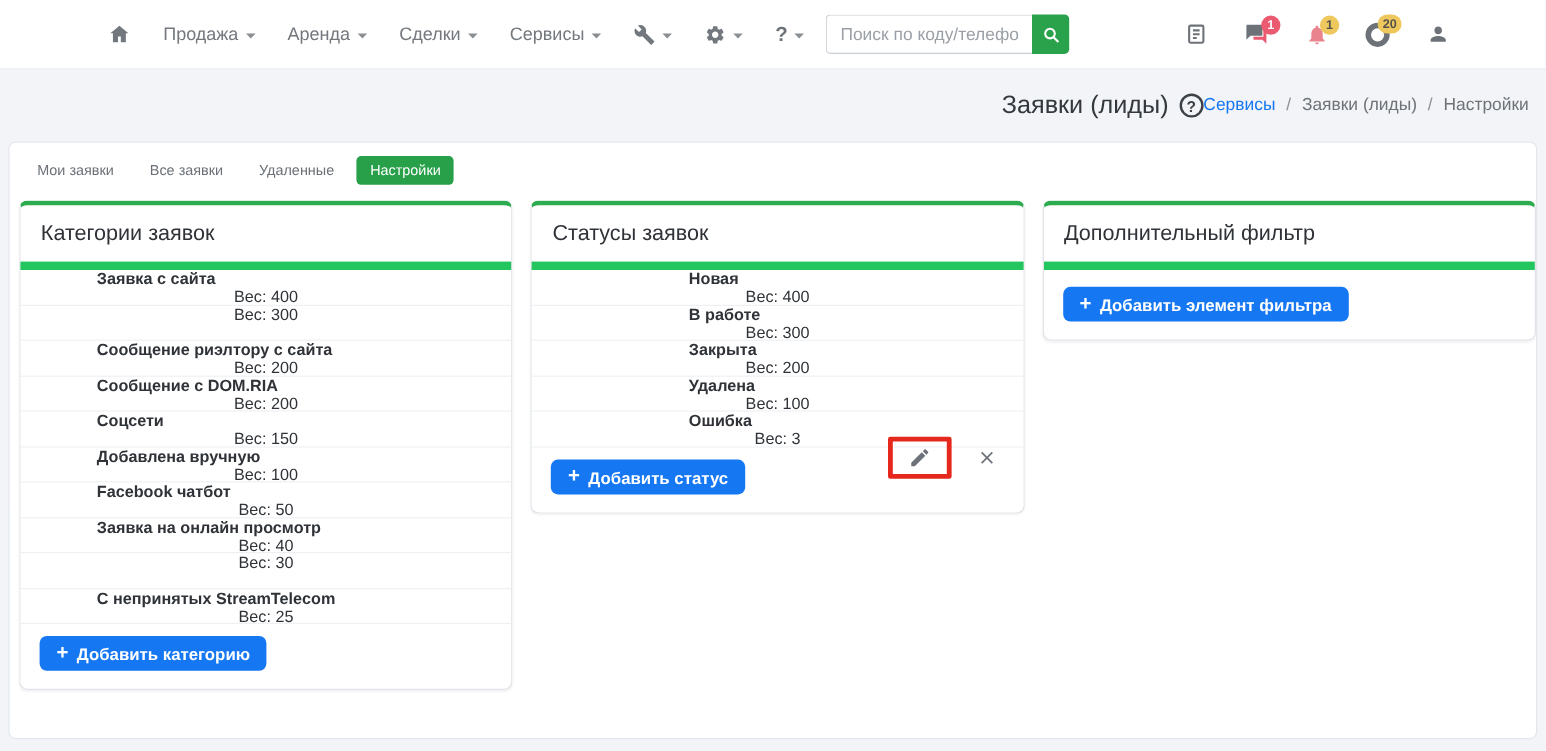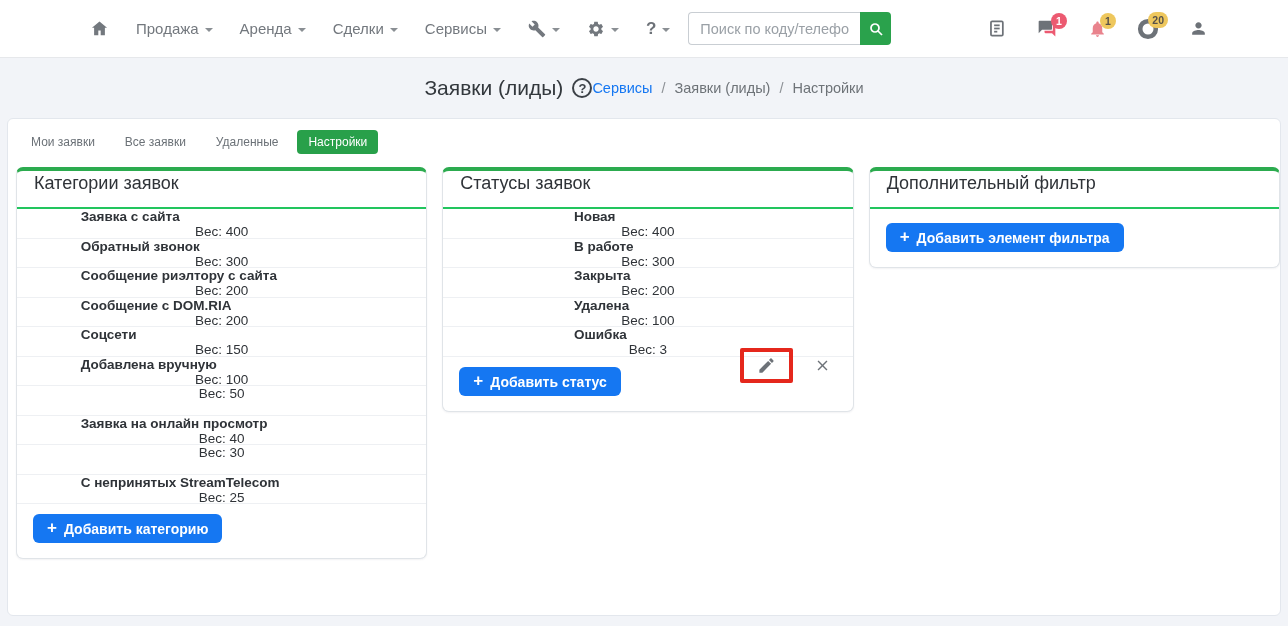--- a/index.html
+++ b/index.html
@@ -30,42 +30,42 @@
   .icon-wrap { position:relative; display:flex; cursor:pointer; color:#6d7278; }
   .badge { position:absolute; top:-6px; right:-9px; min-width:16px; height:16px;
     border-radius:9px; font-size:10.5px; font-weight:bold; display:flex;
     align-items:center; justify-content:center; padding:0 4px; }
   .badge-red { background:#ec5a71; color:#fff; }
   .badge-yellow { background:#eec75d; color:#57524a; }
   .bell-color { color:#e9838d; }
 
   
   .page-head { height:60px; display:flex; align-items:center;
-    justify-content:center; padding:0 14px; }
+    justify-content:flex-end; padding:0 14px; }
   .title-wrap { display:flex; align-items:center; gap:9px; }
   .page-title { font-size:21px; color:#33383d; font-weight:400; }
   .help-circle { width:20px; height:20px; border:2px solid #3c4147; border-radius:50%;
     display:flex; align-items:center; justify-content:center; font-size:13px;
     font-weight:bold; color:#3c4147; cursor:pointer; }
   .breadcrumb { display:flex; align-items:center; gap:9px; font-size:14.5px; color:#6e7378; }
   .breadcrumb a { color:#1577f2; text-decoration:none; cursor:pointer; }
   .crumb-sep { color:#8d9196; }
 
   
   .container { margin:0 7px; height:498px; background:#fff;
     border:1px solid #e3e7ed; border-radius:6px; padding:11px 0 0 12px; overflow:hidden; }
   .tabs { display:flex; align-items:center; gap:8px; margin-bottom:13px; }
   .tab { padding:5px 11px; font-size:12px; color:#6b7177; cursor:pointer;
     border-radius:4px; }
   .tab.active { background:#28a04a; color:#fff; }
 
   .cards { display:flex; gap:15px; align-items:flex-start; margin-left:-4px; }
   .card { width:414px; background:#fff; border:1px solid #e0e4e8; border-radius:7px;
     border-top:4px solid #2cab4f; box-shadow:0 1px 2px rgba(30,40,60,.06); }
-  .card-header { padding:2px 17px 13px; border-bottom:2px solid #22c55e; }
+  .card-header { padding:13px 17px 13px; border-bottom:7px solid #22c55e; }
   .card-title { font-size:18px; color:#2f3338; font-weight:400; }
 
   .row { display:flex; align-items:center; padding:0 17px; height:29.5px;
     border-bottom:1px solid #eef0f3; font-size:13.5px; color:#2f3338;flex-direction:column; }
   .row:last-of-type { border-bottom:none; }
   .row .name { font-weight:bold; }
   .cat-row .name { width:282px; }
   .st-row .name { width:148px; }
   .row .weight { font-weight:normal; }
 
@@ -218,40 +218,40 @@
 
     <div class="card">
       <div class="card-header">
         <div class="card-title">Категории заявок</div>
       </div>
       <div class="row cat-row">
         <span class="name">Заявка с сайта</span>
         <span class="weight">Вес: 400</span>
       </div>
       <div class="row cat-row">
-        <span class="name">Обратный звонок</span>
         <span class="weight">Вес: 300</span>
       </div>
       <div class="row cat-row">
         <span class="name">Сообщение риэлтору с сайта</span>
         <span class="weight">Вес: 200</span>
       </div>
       <div class="row cat-row">
         <span class="name">Сообщение с DOM.RIA</span>
         <span class="weight">Вес: 200</span>
       </div>
       <div class="row cat-row">
         <span class="name">Соцсети</span>
         <span class="weight">Вес: 150</span>
       </div>
       <div class="row cat-row">
         <span class="name">Добавлена вручную</span>
         <span class="weight">Вес: 100</span>
       </div>
       <div class="row cat-row">
+        <span class="name">Facebook чатбот</span>
         <span class="weight">Вес: 50</span>
       </div>
       <div class="row cat-row">
         <span class="name">Заявка на онлайн просмотр</span>
         <span class="weight">Вес: 40</span>
       </div>
       <div class="row cat-row">
         <span class="weight">Вес: 30</span>
       </div>
       <div class="row cat-row">

